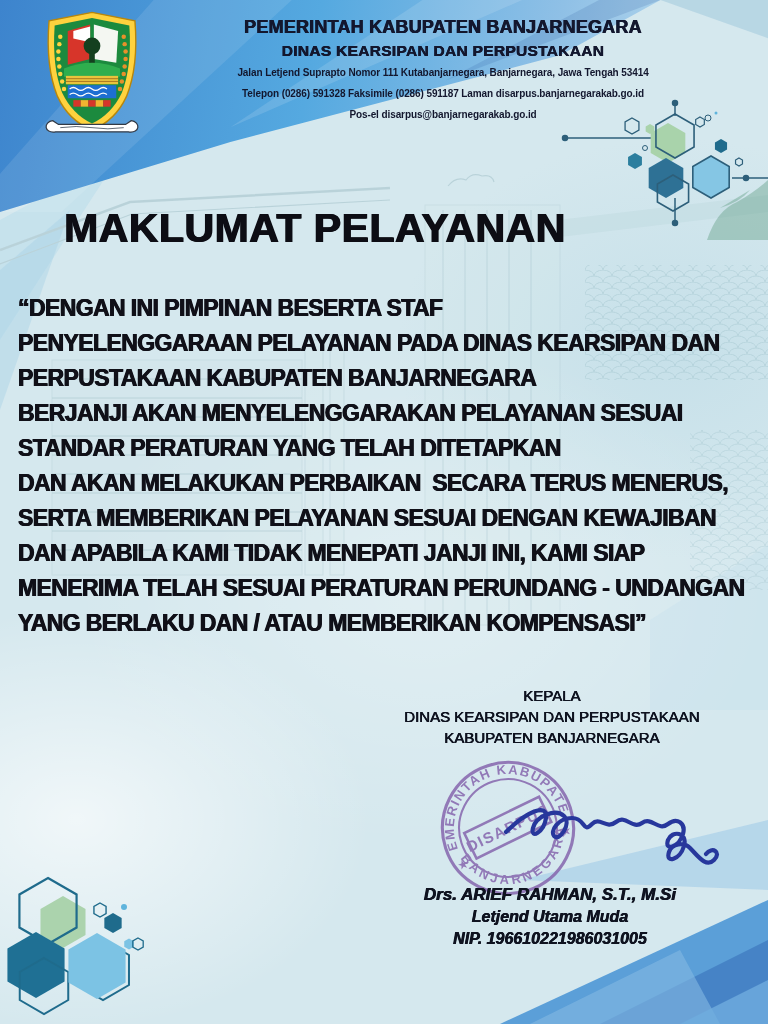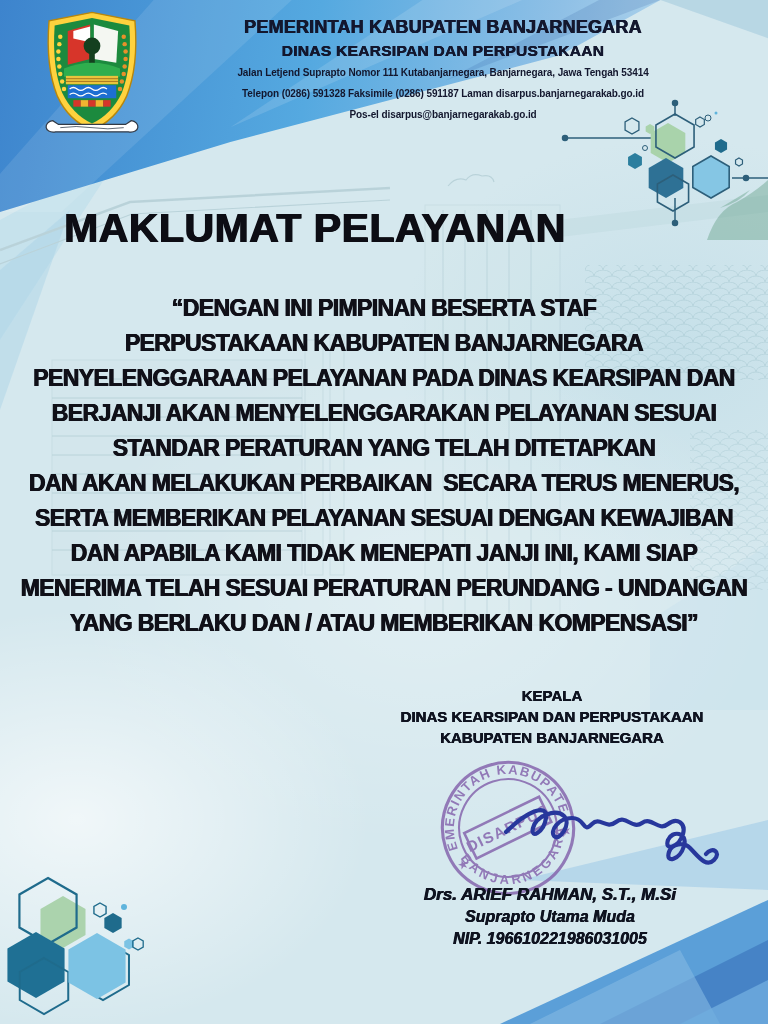--- a/index.html
+++ b/index.html
@@ -29,26 +29,26 @@
   .org1{font-size:18px;font-weight:bold;letter-spacing:.2px;
         text-shadow:.4px 0 currentColor,-.4px 0 currentColor;}
   .org2{font-size:15.5px;font-weight:bold;margin-top:4px;letter-spacing:.3px;
         text-shadow:.3px 0 currentColor,-.3px 0 currentColor;}
   .addr{font-size:10px;font-weight:bold;margin-top:5px;line-height:16px;letter-spacing:-.1px;}
   .addr:first-of-type{margin-top:8px;}
   
   .doc-title{left:0;top:205px;width:630px;text-align:center;color:#0d0d14;
         font-size:41px;font-weight:bold;letter-spacing:.5px;
         text-shadow:.7px 0 currentColor,-.7px 0 currentColor;}
-  .pledge{left:18px;top:291px;width:732px;text-align:center;color:#101018;}
+  .pledge{left:18px;top:291px;width:732px;text-align:left;color:#101018;}
   .pledge-line{font-size:23px;font-weight:bold;line-height:35px;letter-spacing:-.6px;
         white-space:pre;text-shadow:.5px 0 currentColor,-.5px 0 currentColor;}
   
   .sign-role{left:340px;top:685px;width:424px;text-align:center;color:#0f1320;
-        font-size:15px;font-weight:bold;line-height:21px;
+        font-size:15px;font-weight:normal;line-height:21px;
         text-shadow:.3px 0 currentColor,-.3px 0 currentColor;}
   .stamp{left:430px;top:750px;width:156px;height:156px;opacity:.85;}
   .signature{left:498px;top:776px;width:268px;height:120px;}
   .sign-name{left:338px;top:884px;width:424px;text-align:center;color:#0f1320;font-style:italic;}
   .sign-name .nm{font-size:17px;font-weight:bold;line-height:22px;
         text-shadow:.4px 0 currentColor,-.4px 0 currentColor;}
   .sign-name .rk,.sign-name .nip{font-size:16px;font-weight:bold;line-height:22px;
         text-shadow:.3px 0 currentColor,-.3px 0 currentColor;}
 </style>
 </head>
@@ -209,22 +209,22 @@
     <div class="org2">DINAS KEARSIPAN DAN PERPUSTAKAAN</div>
     <div class="addr">Jalan Letjend Suprapto Nomor 111 Kutabanjarnegara, Banjarnegara, Jawa Tengah 53414</div>
     <div class="addr">Telepon (0286) 591328 Faksimile (0286) 591187 Laman disarpus.banjarnegarakab.go.id</div>
     <div class="addr">Pos-el disarpus@banjarnegarakab.go.id</div>
   </div>
 
   <div class="abs doc-title">MAKLUMAT PELAYANAN</div>
 
   <div class="abs pledge">
     <div class="pledge-line">“DENGAN INI PIMPINAN BESERTA STAF</div>
+    <div class="pledge-line">PENYELENGGARAAN PELAYANAN PADA DINAS KEARSIPAN DAN</div>
     <div class="pledge-line">PERPUSTAKAAN KABUPATEN BANJARNEGARA</div>
-    <div class="pledge-line">PENYELENGGARAAN PELAYANAN PADA DINAS KEARSIPAN DAN</div>
     <div class="pledge-line">BERJANJI AKAN MENYELENGGARAKAN PELAYANAN SESUAI</div>
     <div class="pledge-line">STANDAR PERATURAN YANG TELAH DITETAPKAN</div>
     <div class="pledge-line">DAN AKAN MELAKUKAN PERBAIKAN  SECARA TERUS MENERUS,</div>
     <div class="pledge-line">SERTA MEMBERIKAN PELAYANAN SESUAI DENGAN KEWAJIBAN</div>
     <div class="pledge-line">DAN APABILA KAMI TIDAK MENEPATI JANJI INI, KAMI SIAP</div>
     <div class="pledge-line">MENERIMA TELAH SESUAI PERATURAN PERUNDANG - UNDANGAN</div>
     <div class="pledge-line">YANG BERLAKU DAN / ATAU MEMBERIKAN KOMPENSASI”</div>
   </div>
 
   <div class="abs sign-role">
@@ -253,17 +253,17 @@
       </g>
     </g>
   </svg>
 
   <svg class="abs signature" viewBox="0 0 268 120">
     <path d="M8,56 C28,36 50,26 48,42 C46,56 32,64 35,52 C38,40 58,32 66,40 C74,48 61,66 56,60 C52,55 60,42 74,42 C88,42 84,58 94,48 C102,40 108,54 118,46 C128,38 134,54 144,47 C154,40 160,56 170,48 C179,41 188,47 185,58 C181,71 166,76 170,64 C174,54 190,56 186,70 C182,84 167,88 171,76 C174,67 186,66 192,72 C200,80 208,92 216,84 C224,76 214,70 208,78" fill="none" stroke="#27379c" stroke-width="4.2" stroke-linecap="round" stroke-linejoin="round"></path>
   </svg>
 
   <div class="abs sign-name">
     <div class="nm">Drs. ARIEF RAHMAN, S.T., M.Si</div>
-    <div class="rk">Suprapto Utama Muda</div>
+    <div class="rk">Letjend Utama Muda</div>
     <div class="nip">NIP. 196610221986031005</div>
   </div>
 
 </div>
 
 </body></html>

